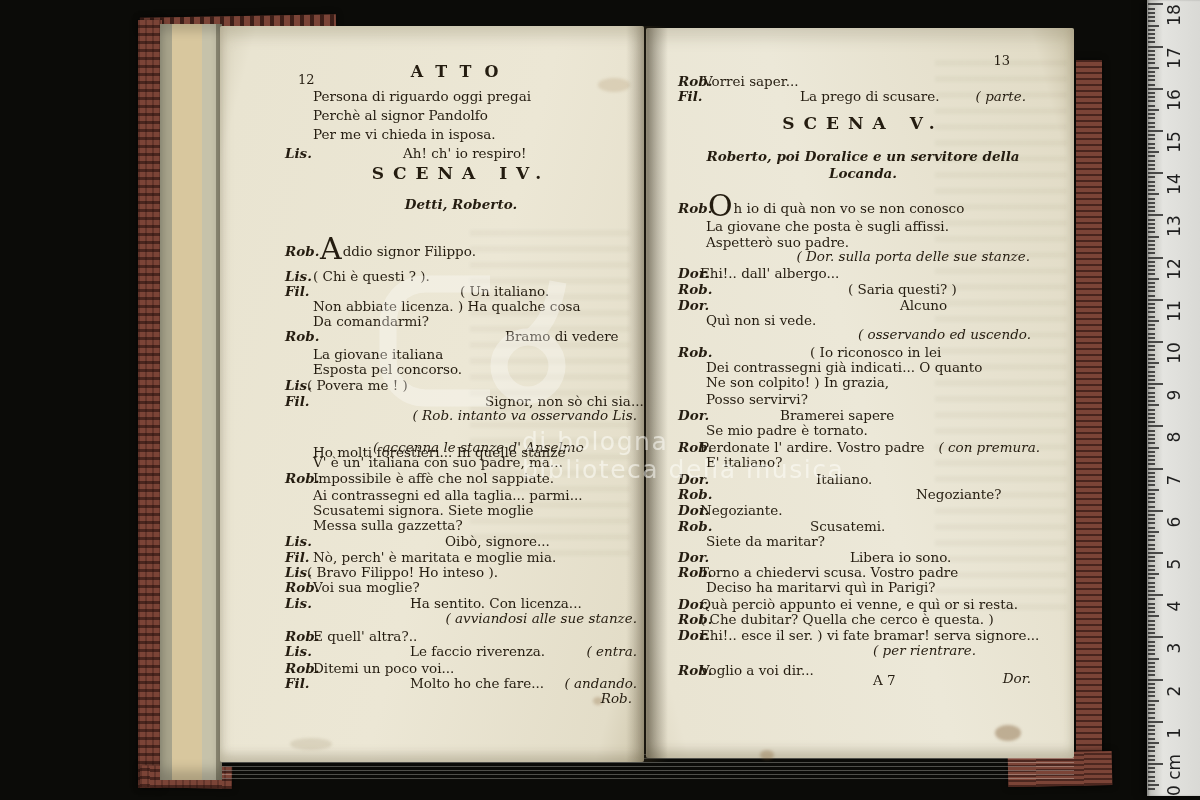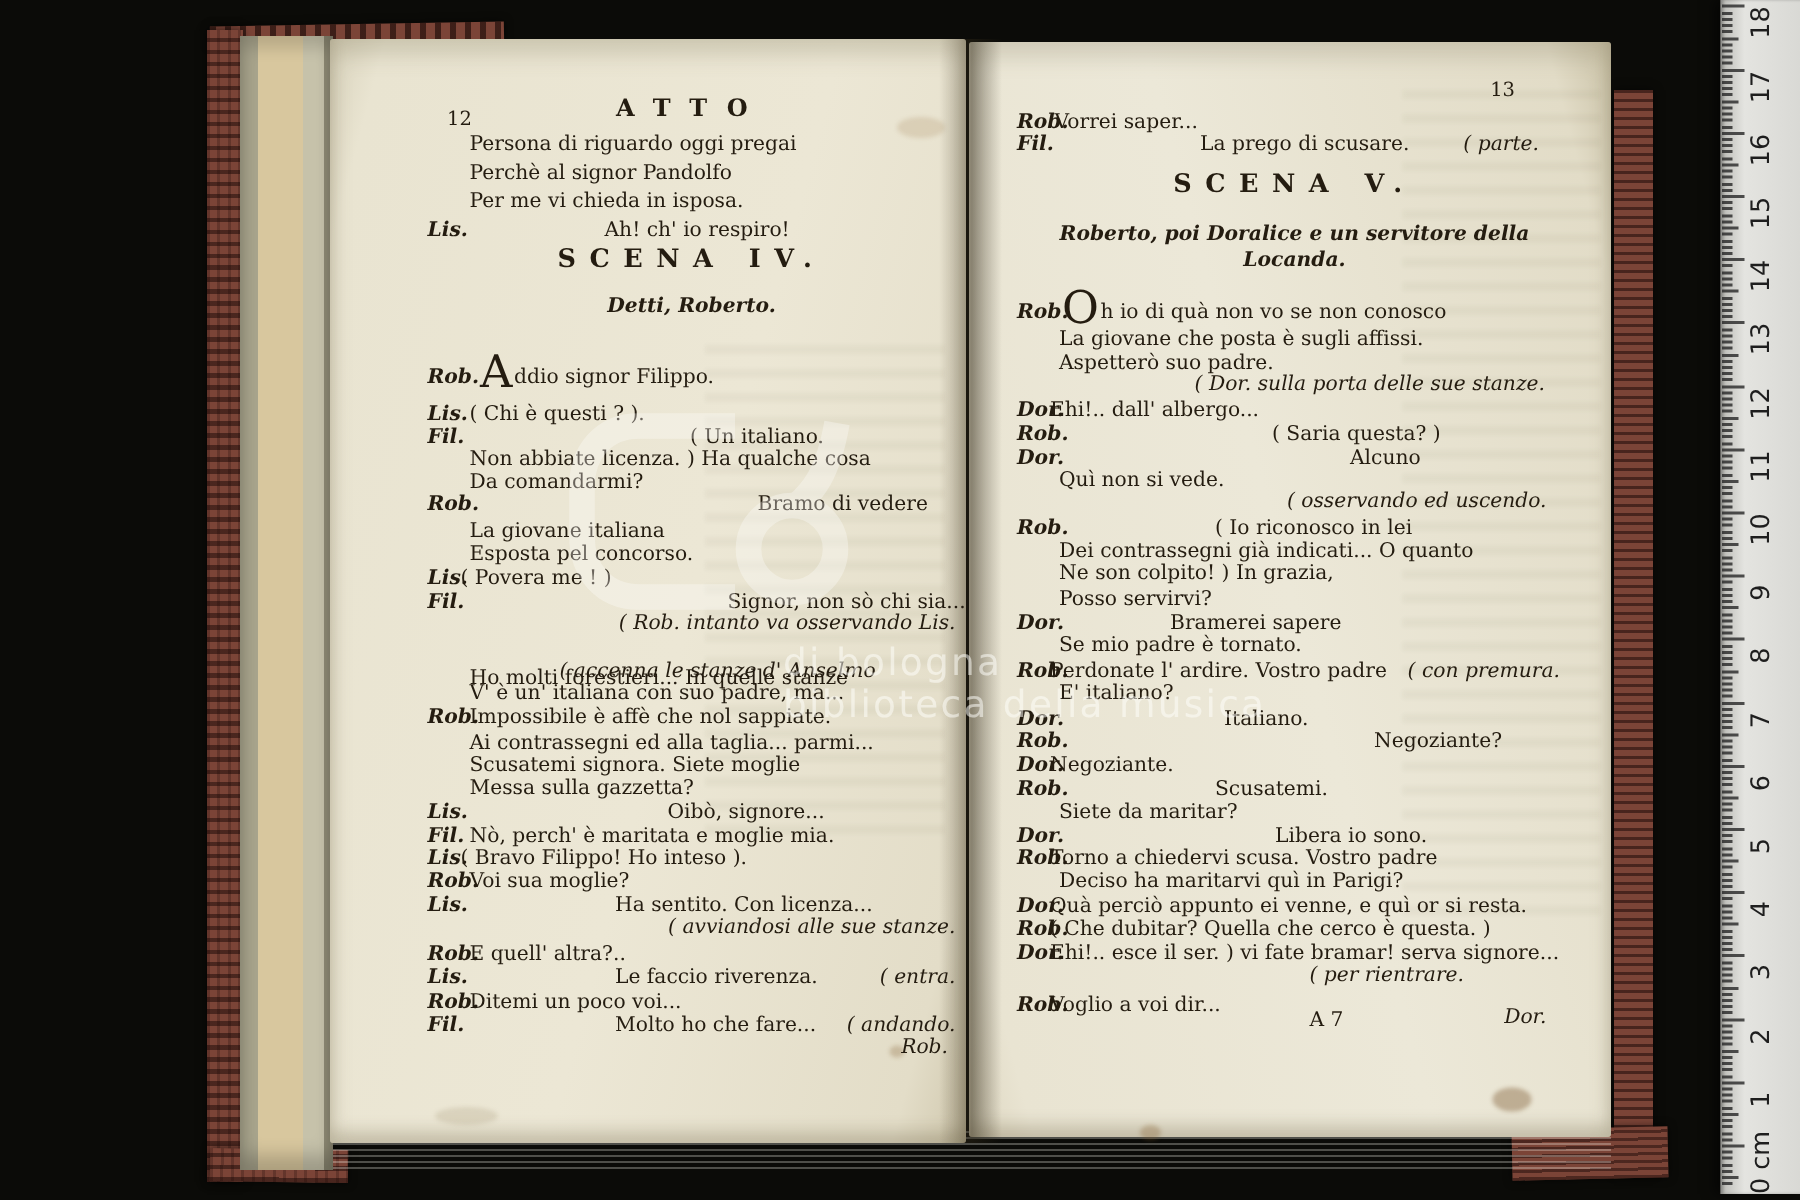--- a/index.html
+++ b/index.html
@@ -287,21 +287,21 @@
         </div>
         <div class="line" style="top: 208px;">
           <span class="t it rt" style="right: 18px;">( Dor. sulla porta delle sue stanze.</span>
         </div>
         <div class="line" style="top: 225px;">
           <span class="speaker">Dor.</span>
           <span class="t" style="left: 22px;">Ehi!.. dall' albergo...</span>
         </div>
         <div class="line" style="top: 241px;">
           <span class="speaker">Rob.</span>
-          <span class="t" style="left: 170px;">( Saria questa? )</span>
+          <span class="t" style="left: 170px;">( Saria questi? )</span>
         </div>
         <div class="line" style="top: 257px;">
           <span class="speaker">Dor.</span>
           <span class="t" style="left: 222px;">Alcuno</span>
         </div>
         <div class="line" style="top: 272px;">
           <span class="t" style="left: 28px;">Quì non si vede.</span>
         </div>
         <div class="line" style="top: 286px;">
           <span class="t it rt" style="right: 17px;">( osservando ed uscendo.</span>

